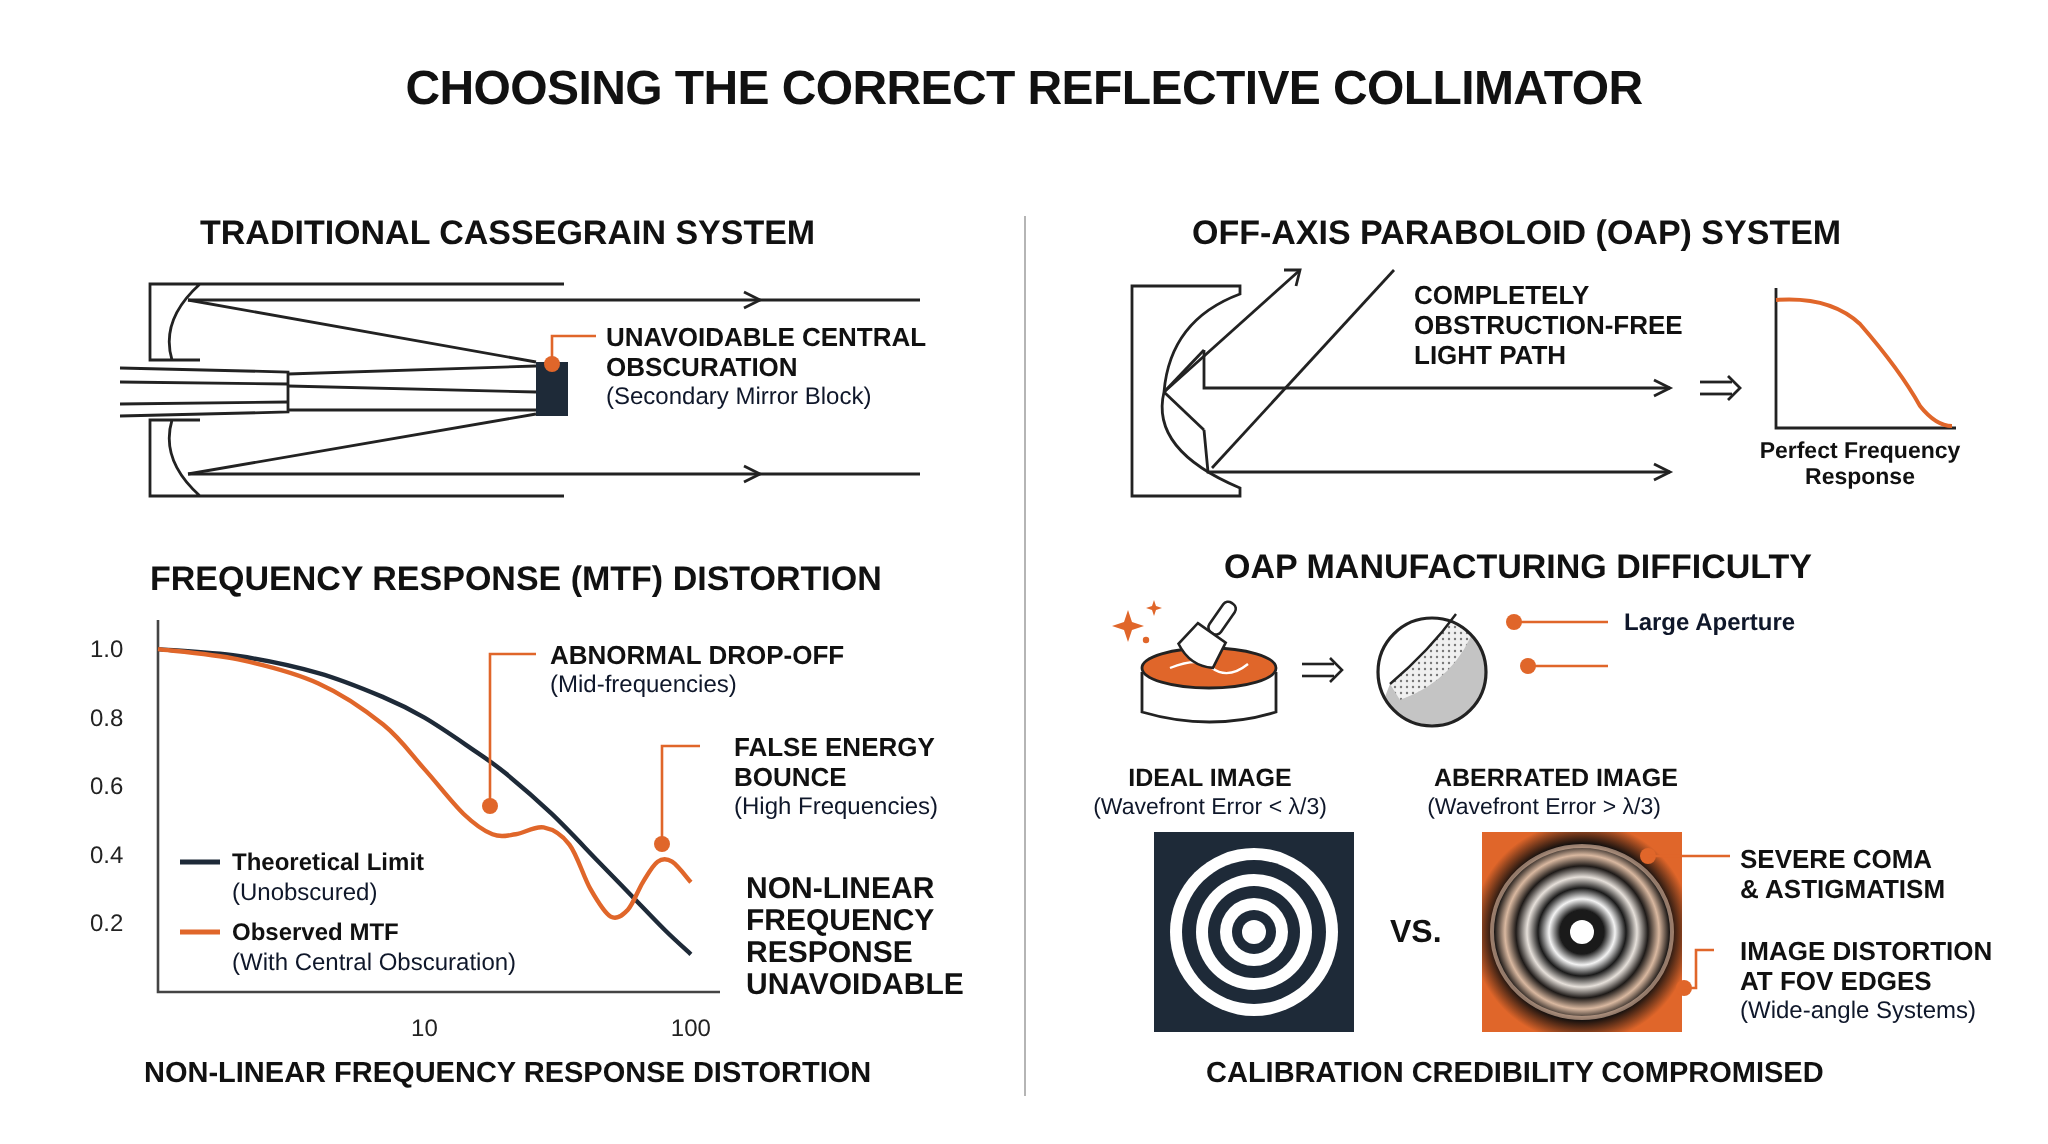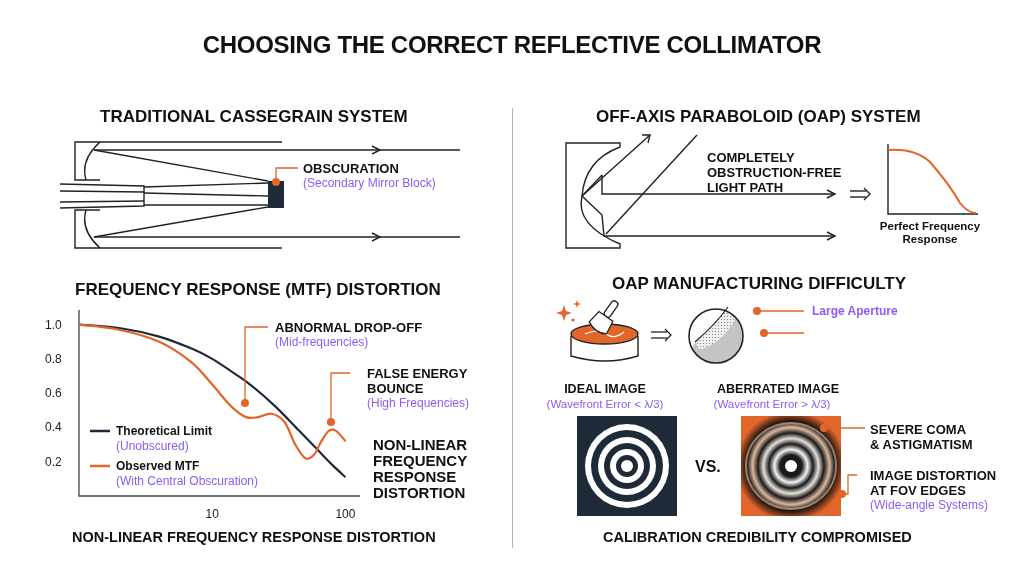--- a/index.html
+++ b/index.html
@@ -1,21 +1,21 @@
 <!DOCTYPE html>
 <html><head>
 <meta charset="utf-8">
 <style>
   html, body { margin:0; padding:0; background:#ffffff; }
   body { width:1024px; height:572px; position:relative; overflow:hidden; font-family:"Liberation Sans", sans-serif; color:#111; }
   .abs { position:absolute; }
   .title { left:0; width:1024px; top:30px; text-align:center; font-weight:700; font-size:24px; line-height:29px; letter-spacing:-0.3px; }
   .h2 { font-weight:700; font-size:17px; white-space:nowrap; }
   .lbl-b { font-weight:700; font-size:13px; line-height:15px; white-space:nowrap; }
-  .lbl-n { font-size:12px; line-height:14px; white-space:nowrap; color:#8b5cf6; }
+  .lbl-n { font-size:12px; line-height:14px; white-space:nowrap; color:#0f172a; }
   .divider { left:512px; top:108px; width:1px; height:440px; background:#b5b5b5; }
   svg { position:absolute; overflow:visible; }
 </style>
 </head>
 <body>
 
 <div class="abs title">
   <div>CHOOSING THE CORRECT REFLECTIVE COLLIMATOR</div>
 </div>
 
@@ -41,20 +41,21 @@
     <line x1="94" y1="237" x2="268" y2="207"></line>
     <line x1="144" y1="187" x2="268" y2="183"></line>
     <line x1="144" y1="205" x2="268" y2="205"></line>
     <line x1="144" y1="193" x2="268" y2="196"></line>
   </g>
   <rect x="268" y="181" width="16" height="27" fill="#1E2A38"></rect>
   <polyline points="276,183 276,168 298,168" fill="none" stroke="#E0662A" stroke-width="1.3"></polyline>
   <circle cx="276" cy="182" r="4" fill="#E0662A"></circle>
 </svg>
 <div class="abs" style="left:303px; top:161px;">
+  <div class="lbl-b">UNAVOIDABLE CENTRAL</div>
   <div class="lbl-b">OBSCURATION</div>
   <div class="lbl-n">(Secondary Mirror Block)</div>
 </div>
 
 <div class="abs h2" style="left:596px; top:107px;">OFF-AXIS PARABOLOID (OAP) SYSTEM</div>
 
 <svg style="left:0; top:0;" width="1024" height="270">
   <g fill="none" stroke="#222" stroke-width="1.4">
     <path d="M620,143 L566,143 L566,248 L620,248 L620,244 Q575,225 582,196 Q585,160 620,147 Z"></path>
     <line x1="582" y1="196" x2="650" y2="135"></line>
@@ -68,21 +69,21 @@
     <polyline points="827,232 835,236 827,240"></polyline>
 
     <line x1="850" y1="191" x2="866" y2="191"></line>
     <line x1="850" y1="197" x2="866" y2="197"></line>
     <polyline points="864,188 870,194 864,200"></polyline>
 
     <polyline points="888,144 888,214 978,214"></polyline>
   </g>
   <path d="M888,150 Q915,148 930,162 Q950,185 960,203 Q968,213 976,213" fill="none" stroke="#E0662A" stroke-width="2"></path>
 </svg>
-<div class="abs" style="left:707px; top:150px;">
+<div class="abs" style="left:707px; top:140px;">
   <div class="lbl-b">COMPLETELY</div>
   <div class="lbl-b">OBSTRUCTION-FREE</div>
   <div class="lbl-b">LIGHT PATH</div>
 </div>
 <div class="abs" style="left:870px; top:220px; width:120px; text-align:center; font-weight:700; font-size:11.5px; line-height:13px;">
   <div>Perfect Frequency</div>
   <div>Response</div>
 </div>
 
 <div class="abs h2" style="left:75px; top:280px;">FREQUENCY RESPONSE (MTF) DISTORTION</div>
@@ -128,21 +129,21 @@
   <div class="lbl-n">(Unobscured)</div>
 </div>
 <div class="abs" style="left:116px; top:459px;">
   <div class="lbl-b" style="font-size:12px;">Observed MTF</div>
   <div class="lbl-n">(With Central Obscuration)</div>
 </div>
 <div class="abs" style="left:373px; top:437px; font-weight:700; font-size:15px; line-height:16px;">
   <div>NON-LINEAR</div>
   <div>FREQUENCY</div>
   <div>RESPONSE</div>
-  <div>DISTORTION</div>
+  <div>UNAVOIDABLE</div>
 </div>
 <div class="abs" style="left:72px; top:529px; font-weight:700; font-size:14.5px; white-space:nowrap;">NON-LINEAR FREQUENCY RESPONSE DISTORTION</div>
 
 <div class="abs h2" style="left:612px; top:274px;">OAP MANUFACTURING DIFFICULTY</div>
 
 <svg style="left:0; top:0;" width="1024" height="572">
 
   <g>
     <path d="M571,336 L571,356 Q605,366 638,356 L638,336" fill="#fff" stroke="#222" stroke-width="1.4"></path>
     <ellipse cx="604.5" cy="334" rx="33.5" ry="10" fill="#E0662A" stroke="#222" stroke-width="1.4"></ellipse>

